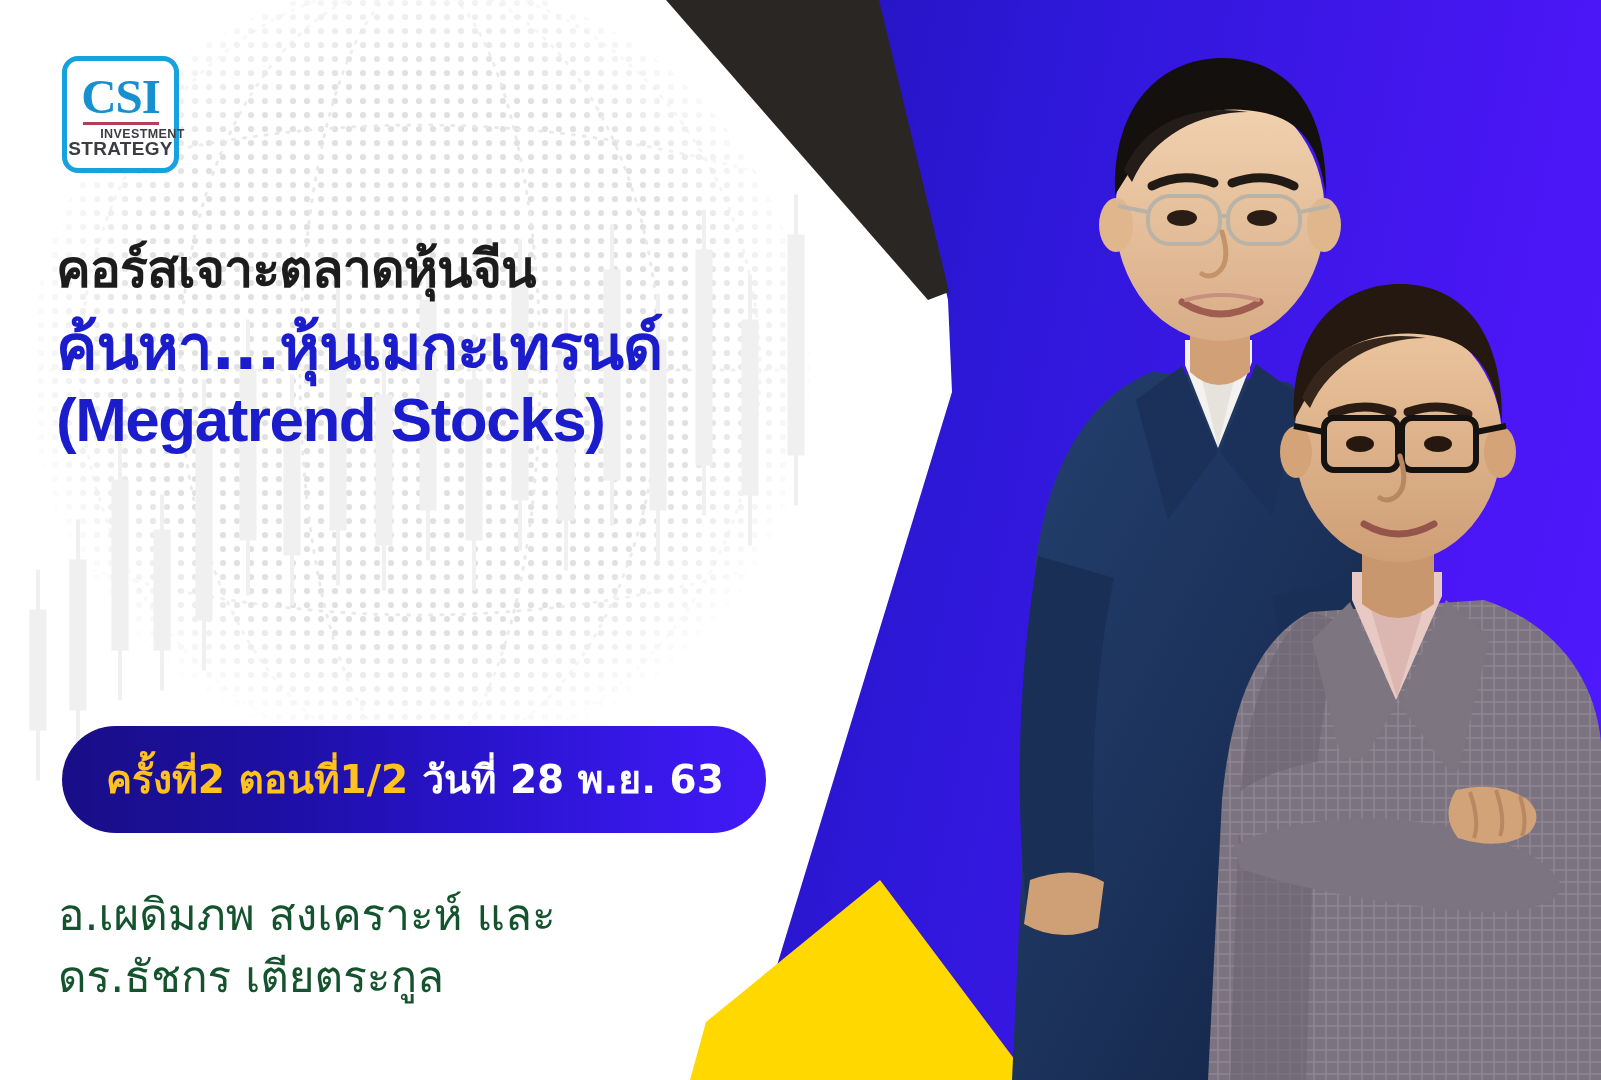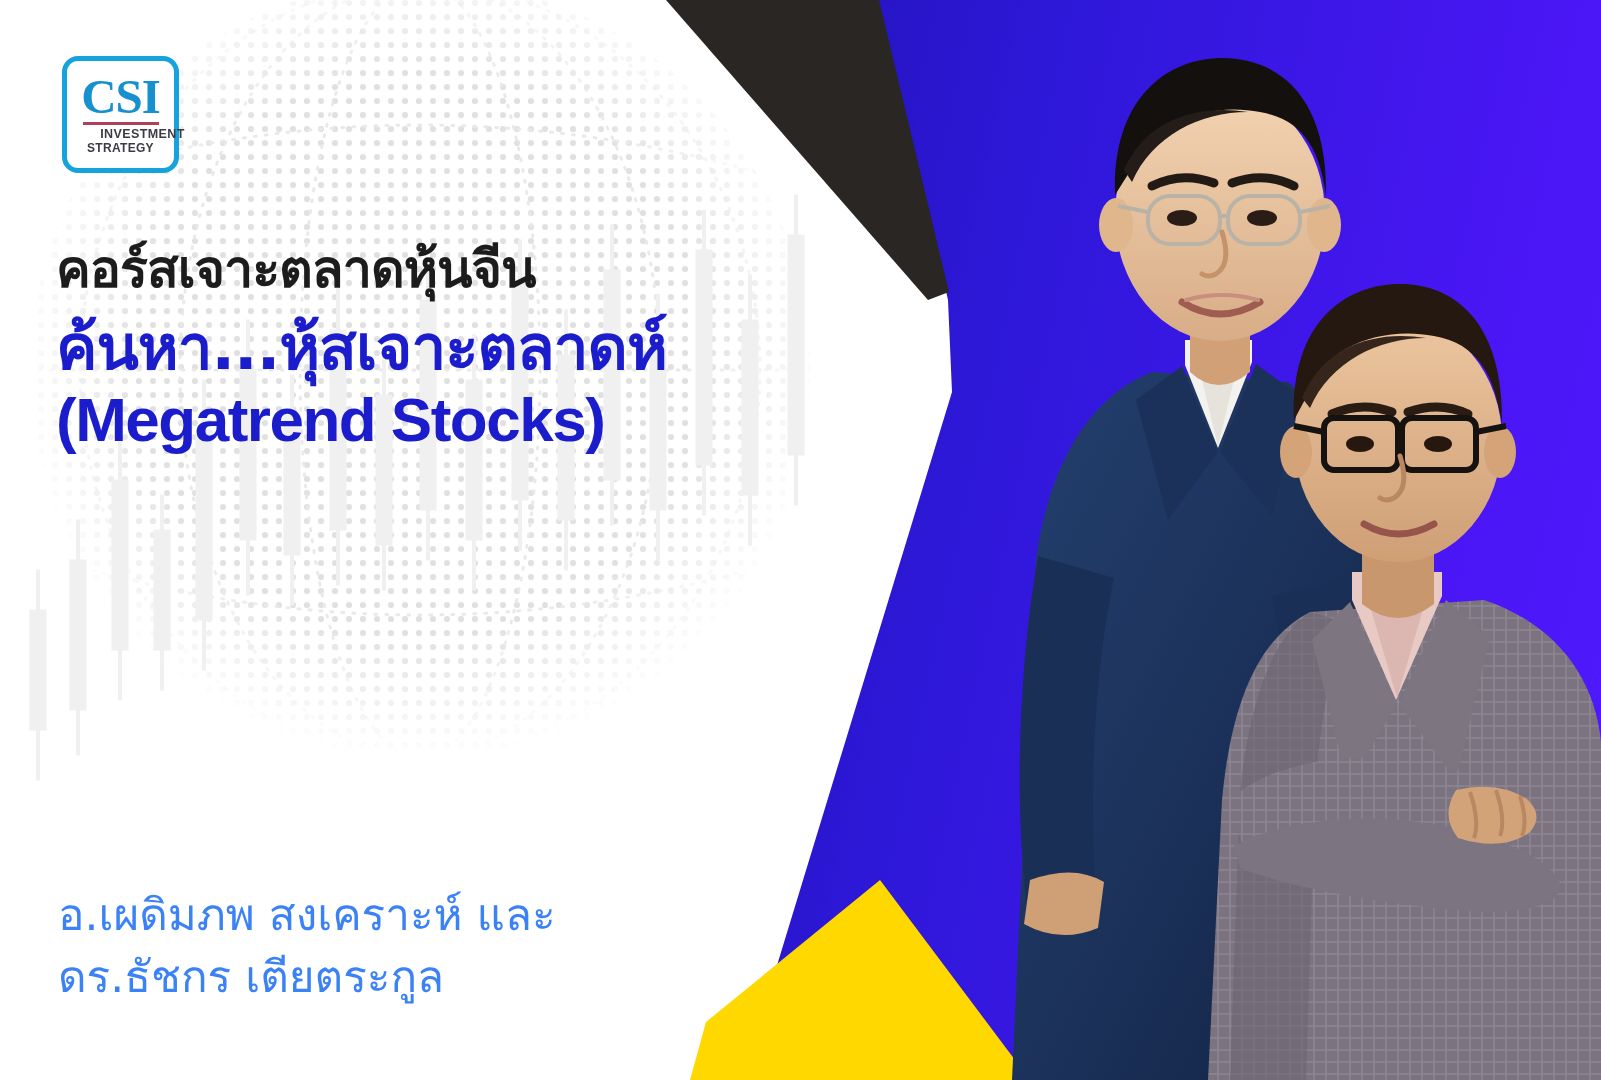--- a/index.html
+++ b/index.html
@@ -79,21 +79,21 @@
     letter-spacing:-1px;
     color:#1790cf;
   }
   .logo-rule{
     width:76px;height:3px;background:#b0405a;margin:3px 0 2px;
   }
   .logo-sub1{
     font-size:12.5px;font-weight:bold;letter-spacing:.4px;color:#3c3c46;line-height:14px;margin-left:44px;
   }
   .logo-sub2{
-    font-size:12px;font-weight:bold;letter-spacing:.3px;color:#3c3c46;line-height:15px;
+    font-size:19px;font-weight:bold;letter-spacing:.3px;color:#3c3c46;line-height:15px;
   }
 
   
   .headline{
     position:absolute;
     left:56px;top:236px;
     width:900px;
   }
   .h-dark{
     font-family:"DejaVu Sans","Liberation Sans",sans-serif;
@@ -142,21 +142,21 @@
   .pill .white{color:#ffffff;}
 
   
   .speakers{
     position:absolute;
     left:58px;top:884px;
     font-family:"DejaVu Sans","Liberation Sans",sans-serif;
     font-weight:normal;
     font-size:44px;
     line-height:62px;
-    color:#3b82f6;
+    color:#14532d;
     white-space:nowrap;
   }
 
   
   .people{position:absolute;left:900px;top:0;width:701px;height:1080px;}
 </style>
 </head>
 <body>
 
 <div class="poster">
@@ -400,23 +400,27 @@
   <div class="logo">
     <div class="logo-csi">CSI</div>
     <div class="logo-rule"></div>
     <div class="logo-sub1">INVESTMENT</div>
     <div class="logo-sub2">STRATEGY</div>
   </div>
 
   <div class="headline">
     <div class="h-dark">คอร์สเจาะตลาดหุ้นจีน</div>
     <div class="gap-a"></div>
-    <div class="h-blue">ค้นหา...หุ้สเจาะตลาดห์</div>
+    <div class="h-blue">ค้นหา...หุ้นเมกะเทรนด์</div>
     <div class="h-blue en">(Megatrend Stocks)</div>
   </div>
 
+  <div class="pill">
+    <span class="gold">ครั้งที่2 ตอนที่1/2</span>
+    <span class="white">วันที่ 28 พ.ย. 63</span>
+  </div>
 
   <div class="speakers">
     <div>อ.เผดิมภพ สงเคราะห์ และ</div>
     <div>ดร.ธัชกร เตียตระกูล</div>
   </div>
 
 </div>
 
 </body></html>

